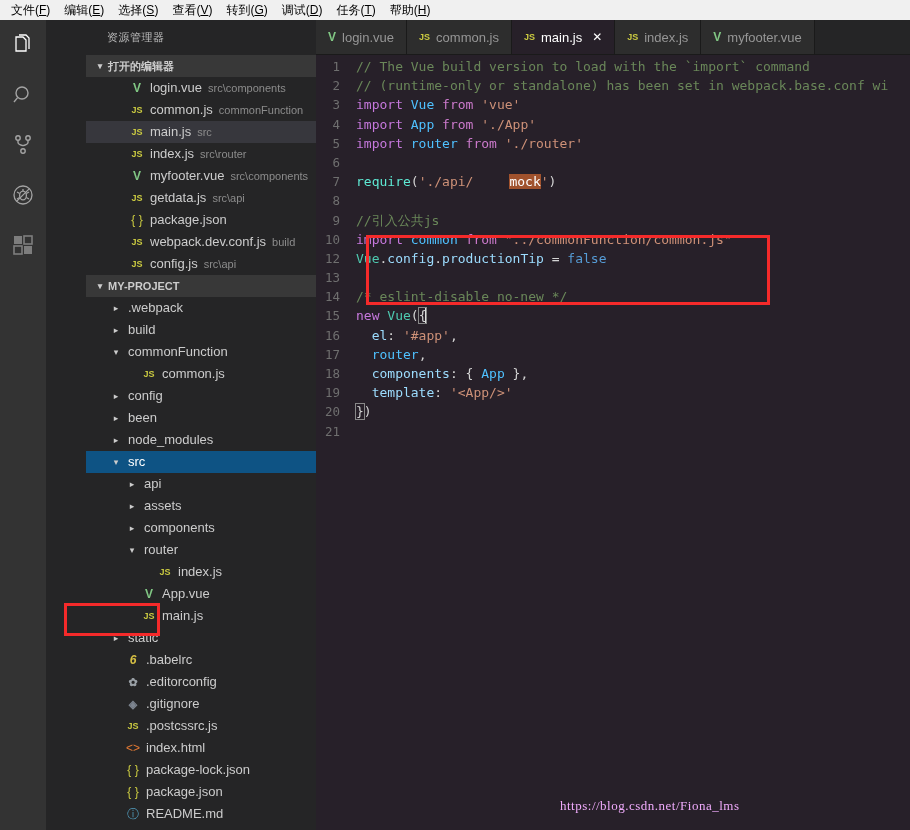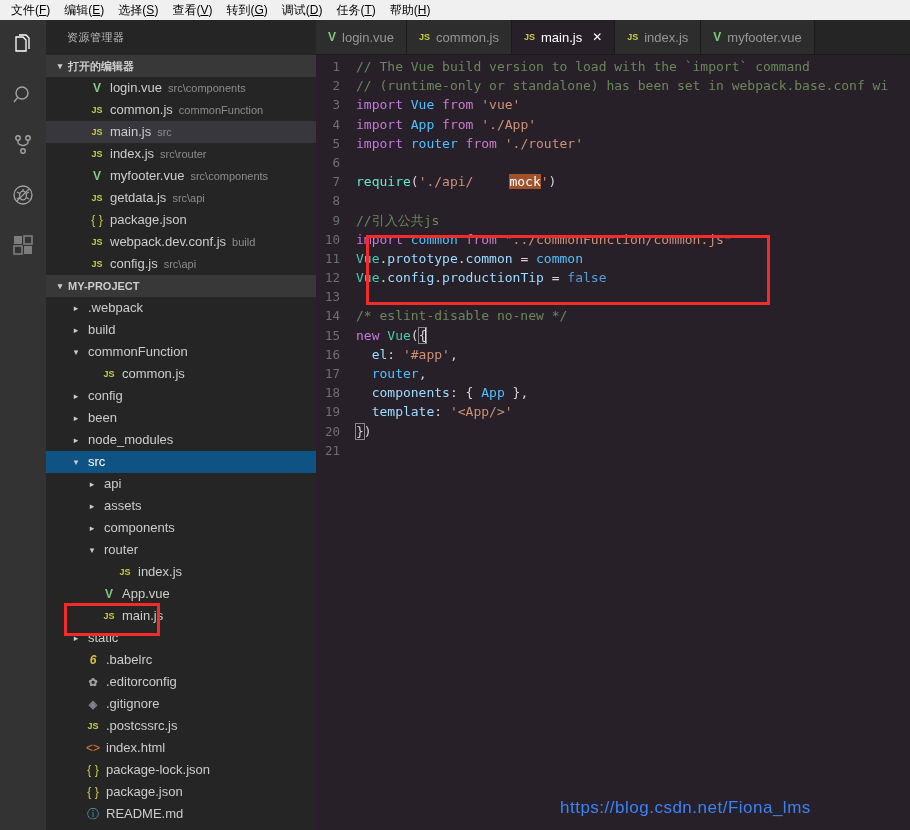--- a/index.html
+++ b/index.html
@@ -34,20 +34,21 @@
   }
   .act.active { opacity: 1; }
   .act svg { display: block; }
 
   
   #sidebar {
     position: absolute; left: 46px; top: 20px; width: 270px; height: 810px;
     background: #252526;
     font-size: 13px; color: #cccccc;
     overflow: hidden;
+    padding-left: 40px;
   }
   #sidebar-title {
     height: 35px; line-height: 35px;
     padding-left: 21px;
     font-size: 11px; letter-spacing: .5px; color: #bbbbbb;
   }
   .section-header {
     height: 22px; line-height: 22px;
     background: #383838;
     font-size: 11px; font-weight: bold; color: #cccccc;
@@ -148,22 +149,22 @@
     position: absolute;
     border: 3px solid #f52a2a;
     pointer-events: none;
   }
   #redbox-code { left: 50px; top: 180px; width: 404px; height: 70px; }
   #redbox-tree { left: 18px; top: 583px; width: 96px; height: 33px; }
 
   
   #watermark {
     position: absolute; left: 560px; top: 798px;
-    font-family: Liberation Sans, sans-serif;
-    font-size: 17px; color: #3b82f6; letter-spacing: .5px;
+    font-family: Liberation Serif, serif;
+    font-size: 13px; color: #f0abfc; letter-spacing: .5px;
   }
 </style>
 </head>
 <body>
 
 <div id="menubar">
     <div class="menu-item">文件(<u>F</u>)</div>
     <div class="menu-item">编辑(<u>E</u>)</div>
     <div class="menu-item">选择(<u>S</u>)</div>
     <div class="menu-item">查看(<u>V</u>)</div>
@@ -425,21 +426,20 @@
   <div class="cline"><span class="ln">1</span><span class="ctext"><span class="t-com">// The Vue build version to load with the `import` command</span></span></div>
       <div class="cline"><span class="ln">2</span><span class="ctext"><span class="t-com">// (runtime-only or standalone) has been set in webpack.base.conf wi</span></span></div>
       <div class="cline"><span class="ln">3</span><span class="ctext"><span class="t-kw">import </span><span class="t-cls">Vue</span><span class="t-plain"> </span><span class="t-kw2">from</span><span class="t-plain"> </span><span class="t-str">'vue'</span></span></div>
       <div class="cline"><span class="ln">4</span><span class="ctext"><span class="t-kw">import </span><span class="t-cls">App</span><span class="t-plain"> </span><span class="t-kw2">from</span><span class="t-plain"> </span><span class="t-str">'./App'</span></span></div>
       <div class="cline"><span class="ln">5</span><span class="ctext"><span class="t-kw">import </span><span class="t-cls">router</span><span class="t-plain"> </span><span class="t-kw2">from</span><span class="t-plain"> </span><span class="t-str">'./router'</span></span></div>
       <div class="cline"><span class="ln">6</span><span class="ctext"></span></div>
       <div class="cline"><span class="ln">7</span><span class="ctext"><span class="t-fn">require</span><span class="t-punc">(</span><span class="t-str">'./api/</span><span class="hl-find">mock</span><span class="t-str">'</span><span class="t-punc">)</span></span></div>
       <div class="cline"><span class="ln">8</span><span class="ctext"></span></div>
       <div class="cline"><span class="ln">9</span><span class="ctext"><span class="t-com">//引入公共js</span></span></div>
       <div class="cline"><span class="ln">10</span><span class="ctext"><span class="t-kw">import </span><span class="t-cls">common</span><span class="t-plain"> </span><span class="t-kw2">from</span><span class="t-plain"> </span><span class="t-str">"../commonFunction/common.js"</span></span></div>
-      <div class="cline"><span class="ln">11</span><span class="ctext"><span class="t-var">Vue</span><span class="t-punc">.</span><span class="t-prop">prototype</span><span class="t-punc">.</span><span class="t-prop">common</span><span class="t-plain"> </span><span class="t-punc">=</span><span class="t-plain"> </span><span class="t-cls">common</span></span></div>
       <div class="cline"><span class="ln">12</span><span class="ctext"><span class="t-var">Vue</span><span class="t-punc">.</span><span class="t-prop">config</span><span class="t-punc">.</span><span class="t-prop">productionTip</span><span class="t-plain"> </span><span class="t-punc">=</span><span class="t-plain"> </span><span class="t-const">false</span></span></div>
       <div class="cline"><span class="ln">13</span><span class="ctext"></span></div>
       <div class="cline"><span class="ln">14</span><span class="ctext"><span class="t-com">/* eslint-disable no-new */</span></span></div>
       <div class="cline"><span class="ln">15</span><span class="ctext"><span class="t-kw">new</span><span class="t-plain"> </span><span class="t-var">Vue</span><span class="t-punc">(</span><span class="t-plain brk">{</span><span class="cursor"></span></span></div>
       <div class="cline"><span class="ln">16</span><span class="ctext"><span class="t-plain">  </span><span class="t-prop">el</span><span class="t-punc">: </span><span class="t-str">'#app'</span><span class="t-punc">,</span></span></div>
       <div class="cline"><span class="ln">17</span><span class="ctext"><span class="t-plain">  </span><span class="t-cls">router</span><span class="t-punc">,</span></span></div>
       <div class="cline"><span class="ln">18</span><span class="ctext"><span class="t-plain">  </span><span class="t-prop">components</span><span class="t-punc">: { </span><span class="t-cls">App</span><span class="t-punc"> },</span></span></div>
       <div class="cline"><span class="ln">19</span><span class="ctext"><span class="t-plain">  </span><span class="t-prop">template</span><span class="t-punc">: </span><span class="t-str">'&lt;App/&gt;'</span></span></div>
       <div class="cline"><span class="ln">20</span><span class="ctext"><span class="t-plain brk">}</span><span class="t-punc">)</span></span></div>
       <div class="cline"><span class="ln">21</span><span class="ctext"></span></div>

